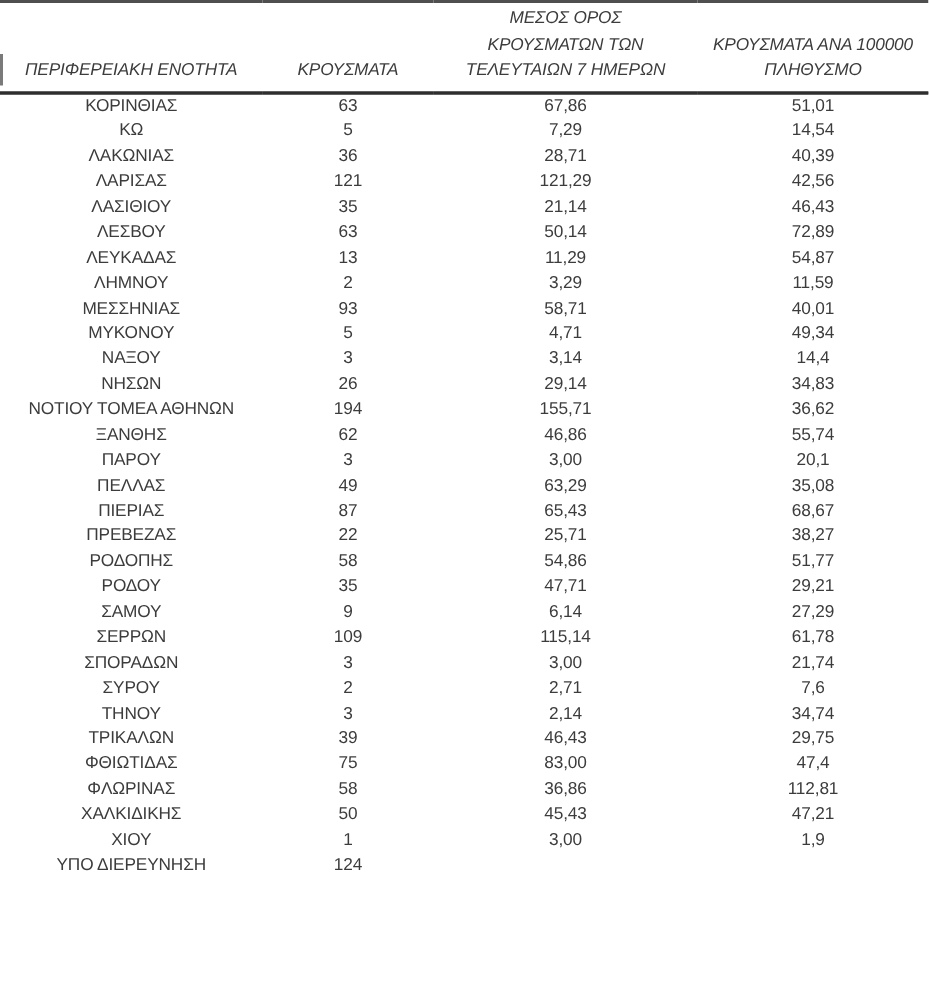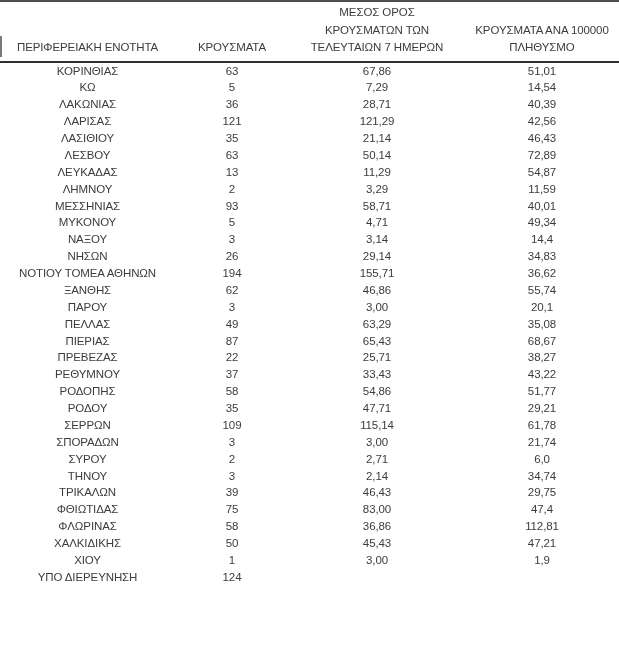--- a/index.html
+++ b/index.html
@@ -39,21 +39,21 @@
     border-bottom: 2px solid #2f2f2f;
   }
   thead th {
     font-weight: normal;
     vertical-align: bottom;
     text-align: center;
     padding: 2px 0 4px 0;
     height: 52px;
     line-height: 17.5px;
   }
-  thead th .hline { display: block; }
+  thead th .hline { display: block; font-style: italic; }
   tbody td {
     text-align: center;
     vertical-align: middle;
     padding: 0;
     height: 16.88px;
     line-height: 16.88px;
     white-space: nowrap;
     overflow: hidden;
   }
 </style>
@@ -191,54 +191,54 @@
         <td>65,43</td>
         <td>68,67</td>
       </tr>
       <tr>
         <td>ΠΡΕΒΕΖΑΣ</td>
         <td>22</td>
         <td>25,71</td>
         <td>38,27</td>
       </tr>
       <tr>
-        <td>ΡΕΘΥΜΝΟΥ</td>
-        <td>37</td>
-        <td>33,43</td>
-        <td>43,22</td>
-      </tr>
-      <tr>
         <td>ΡΟΔΟΠΗΣ</td>
         <td>58</td>
         <td>54,86</td>
         <td>51,77</td>
       </tr>
       <tr>
         <td>ΡΟΔΟΥ</td>
         <td>35</td>
         <td>47,71</td>
         <td>29,21</td>
       </tr>
       <tr>
+        <td>ΣΑΜΟΥ</td>
+        <td>9</td>
+        <td>6,14</td>
+        <td>27,29</td>
+      </tr>
+      <tr>
         <td>ΣΕΡΡΩΝ</td>
         <td>109</td>
         <td>115,14</td>
         <td>61,78</td>
       </tr>
       <tr>
         <td>ΣΠΟΡΑΔΩΝ</td>
         <td>3</td>
         <td>3,00</td>
         <td>21,74</td>
       </tr>
       <tr>
         <td>ΣΥΡΟΥ</td>
         <td>2</td>
         <td>2,71</td>
-        <td>6,0</td>
+        <td>7,6</td>
       </tr>
       <tr>
         <td>ΤΗΝΟΥ</td>
         <td>3</td>
         <td>2,14</td>
         <td>34,74</td>
       </tr>
       <tr>
         <td>ΤΡΙΚΑΛΩΝ</td>
         <td>39</td>

